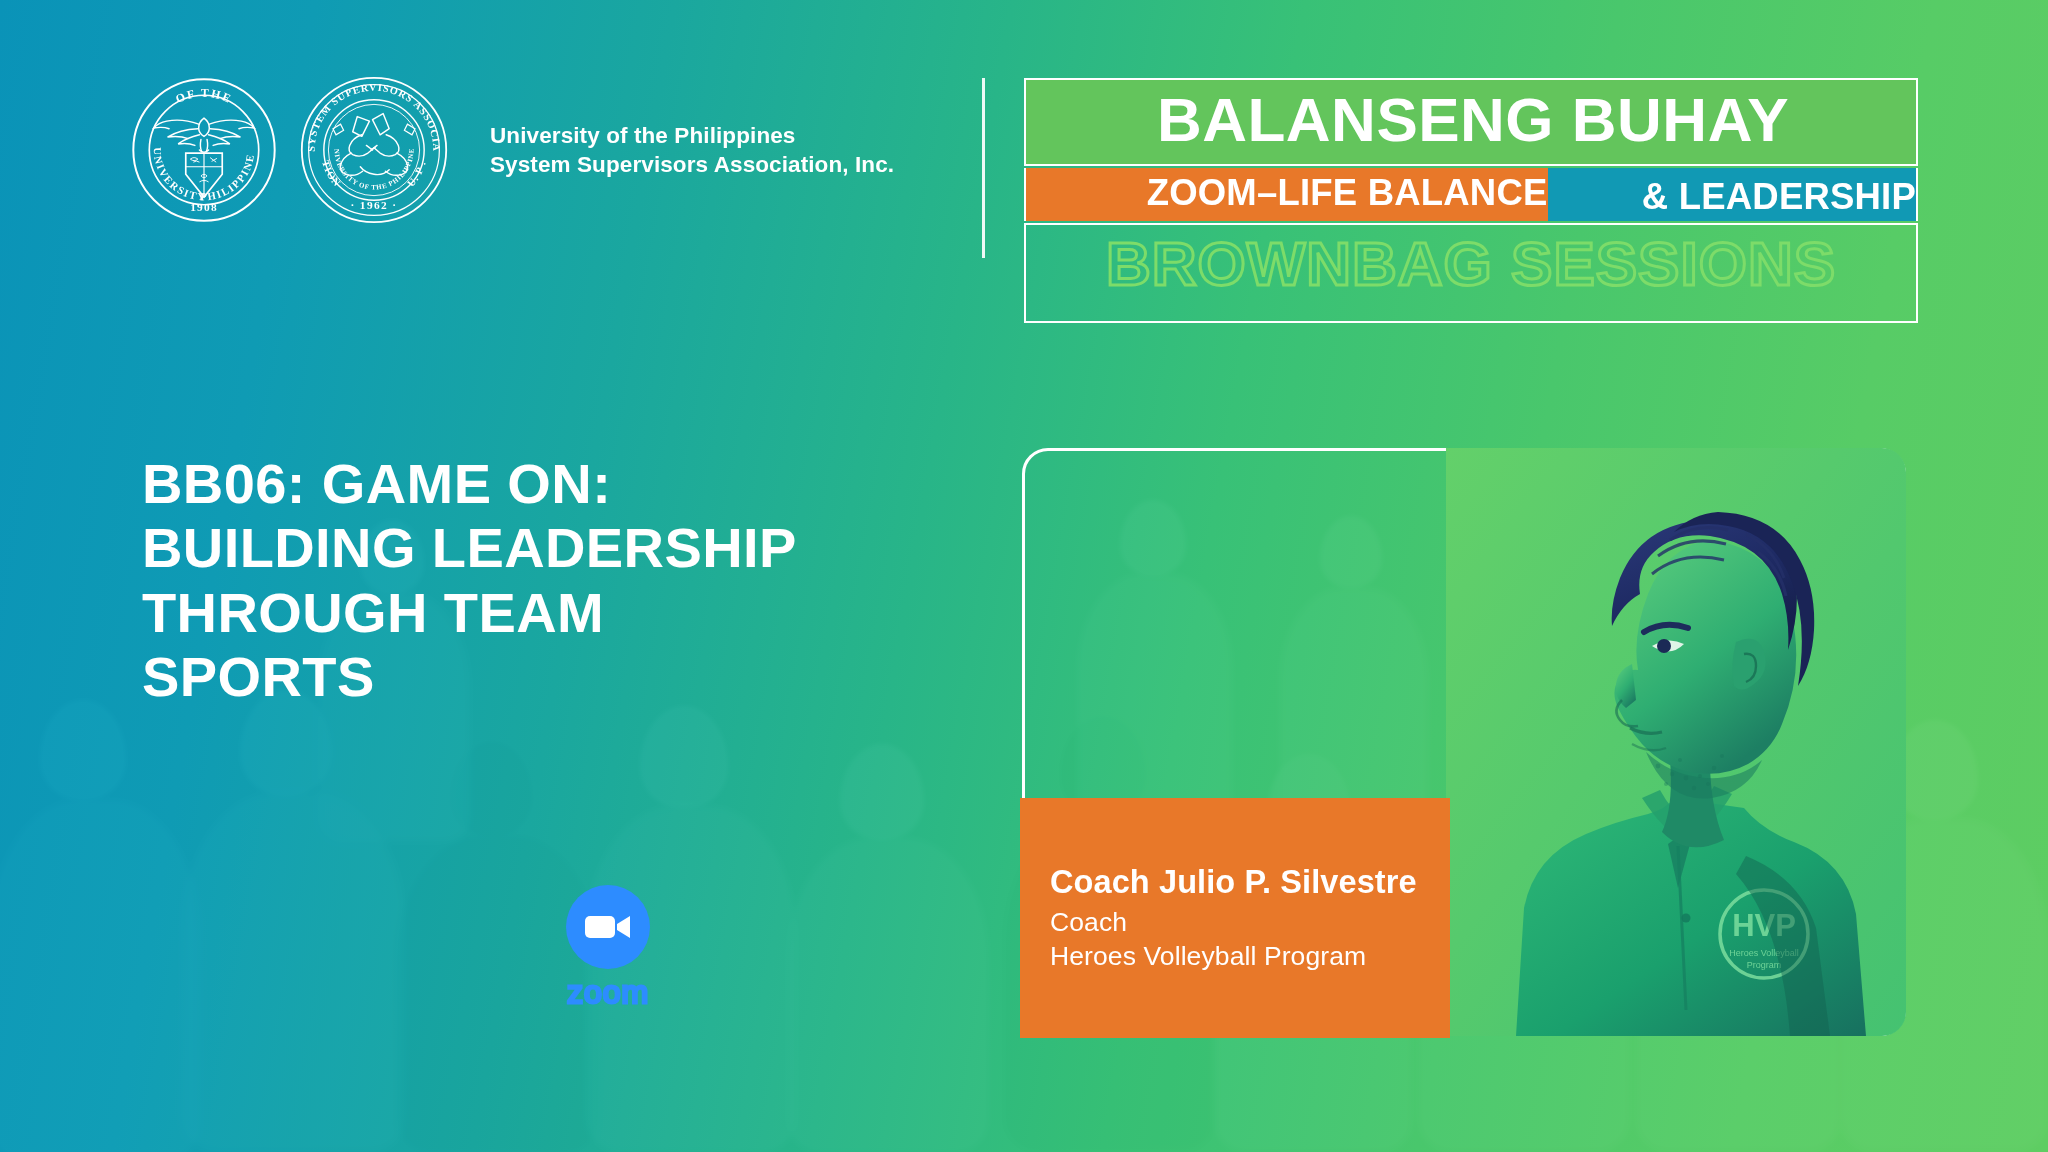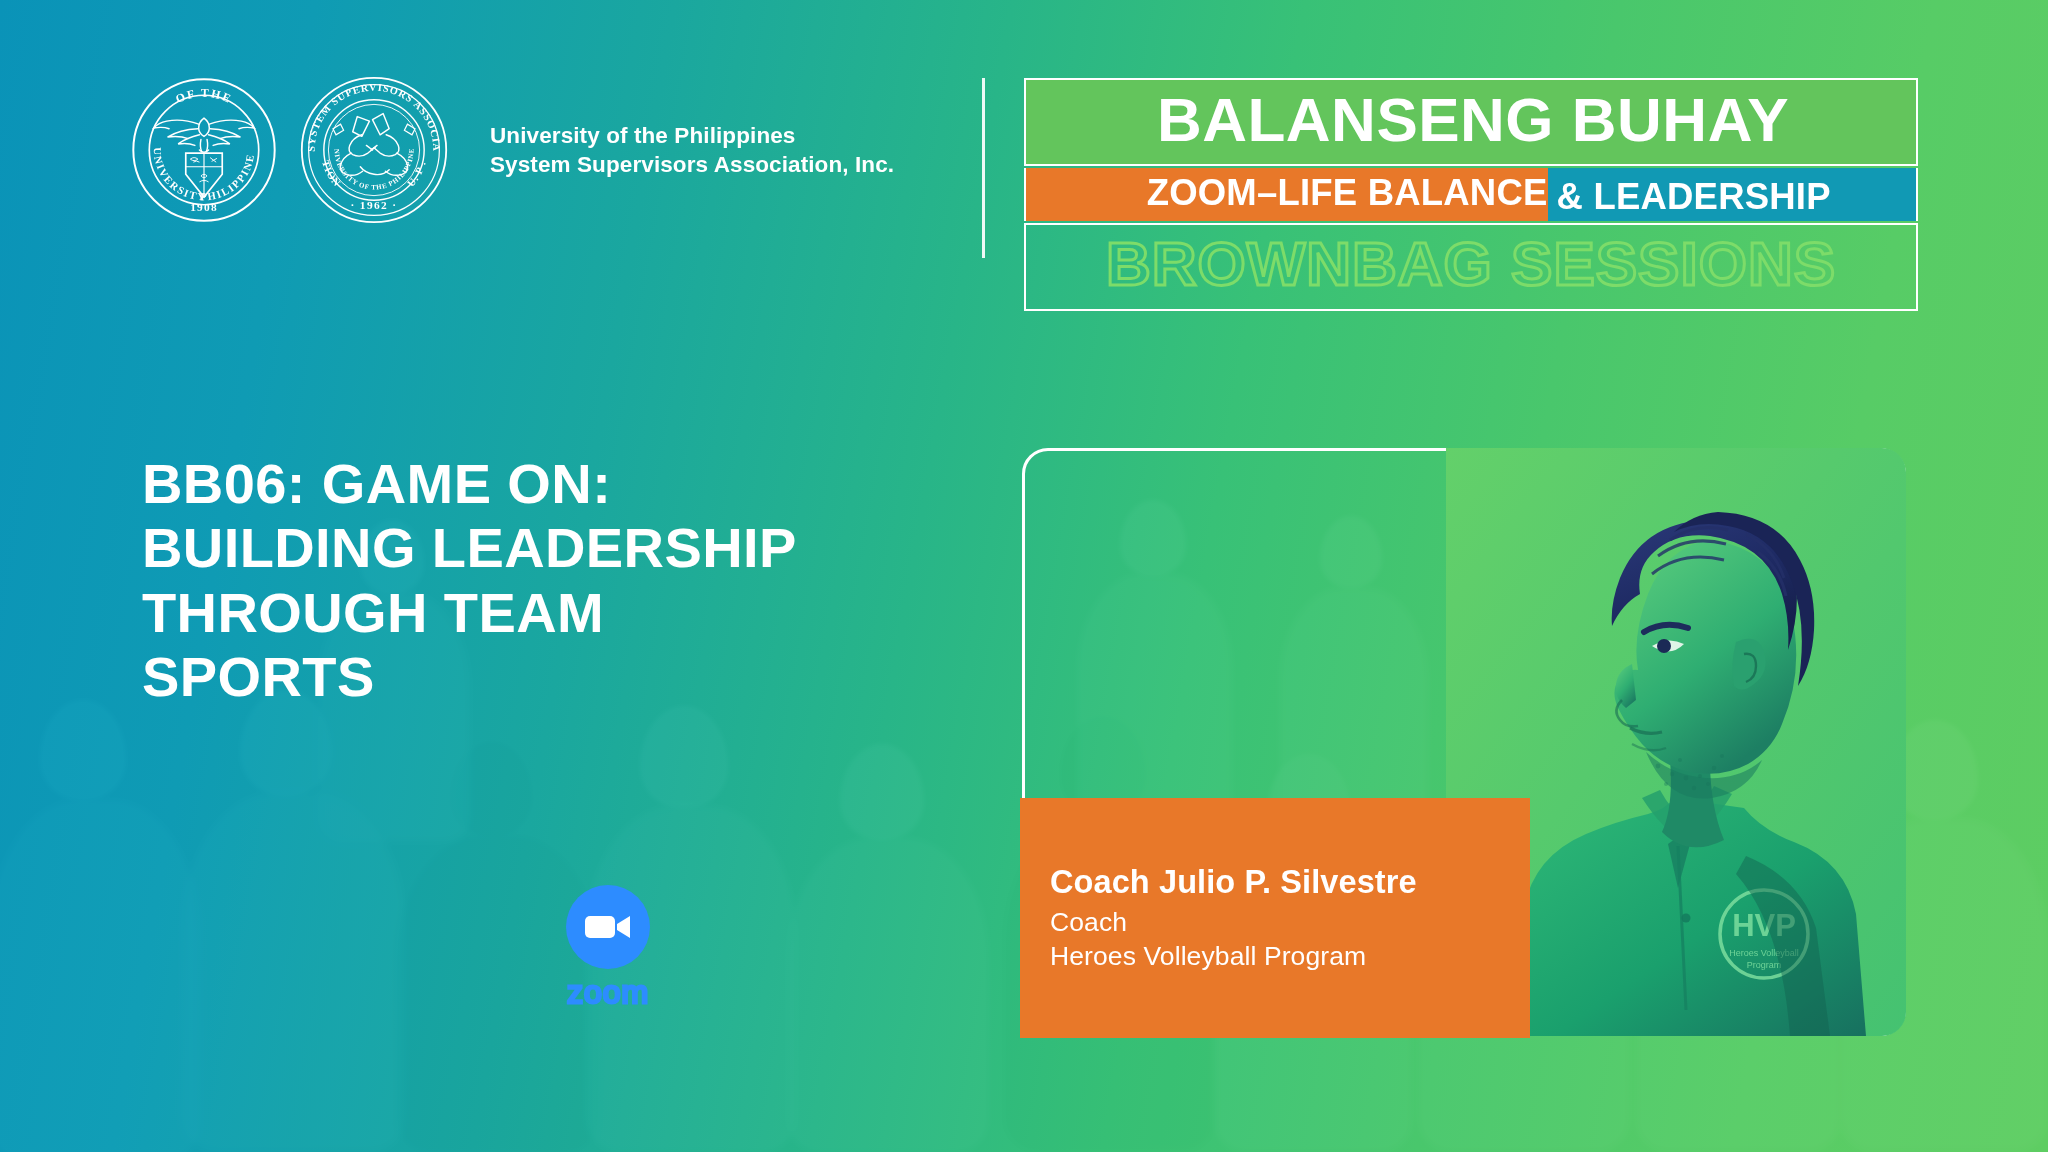--- a/index.html
+++ b/index.html
@@ -114,35 +114,36 @@
     align-items: center;
     justify-content: flex-end;
     padding: 7px 0 9px 0;
   }
   .bn-mid .right-cell {
     background: #1199b4;
     flex: 1 1 auto;
     display: flex;
     align-items: center;
     padding: 7px 0 2px 0;
+    justify-content: flex-end;
   }
   .bn-mid .txt {
     color: #ffffff;
     font-weight: 800;
     font-size: 36.5px;
     line-height: 1;
     letter-spacing: .2px;
     white-space: nowrap;
   }
   .bn-mid .left-cell .txt { padding-left: 24px; }
   .bn-mid .right-cell .txt { padding-left: 9px; }
   .bn-outline {
     border: 2.5px solid #ffffff;
     margin-top: 2px;
-    padding: 8px 0 14px 0;
+    padding: 8px 0 26px 0;
     text-align: center;
   }
   .bn-outline .txt {
     font-weight: 800;
     font-size: 62px;
     line-height: 1;
     letter-spacing: 1px;
     white-space: nowrap;
     color: transparent;
     -webkit-text-stroke: 3px #7ddc69;
@@ -228,21 +229,21 @@
     border-radius: 0 24px 24px 0;
     overflow: hidden;
     text-align: right;
   }
   .portrait { position: absolute; inset: 0; }
 
   .speaker-box {
     position: absolute;
     left: -2px;
     top: 350px;
-    width: 510px;
+    width: 430px;
     height: 240px;
     background: #e87829;
     box-sizing: border-box;
     padding: 66px 0 0 30px;
   }
   .sp-name {
     color: #ffffff;
     font-weight: 700;
     font-size: 32.5px;
     line-height: 1.12;

